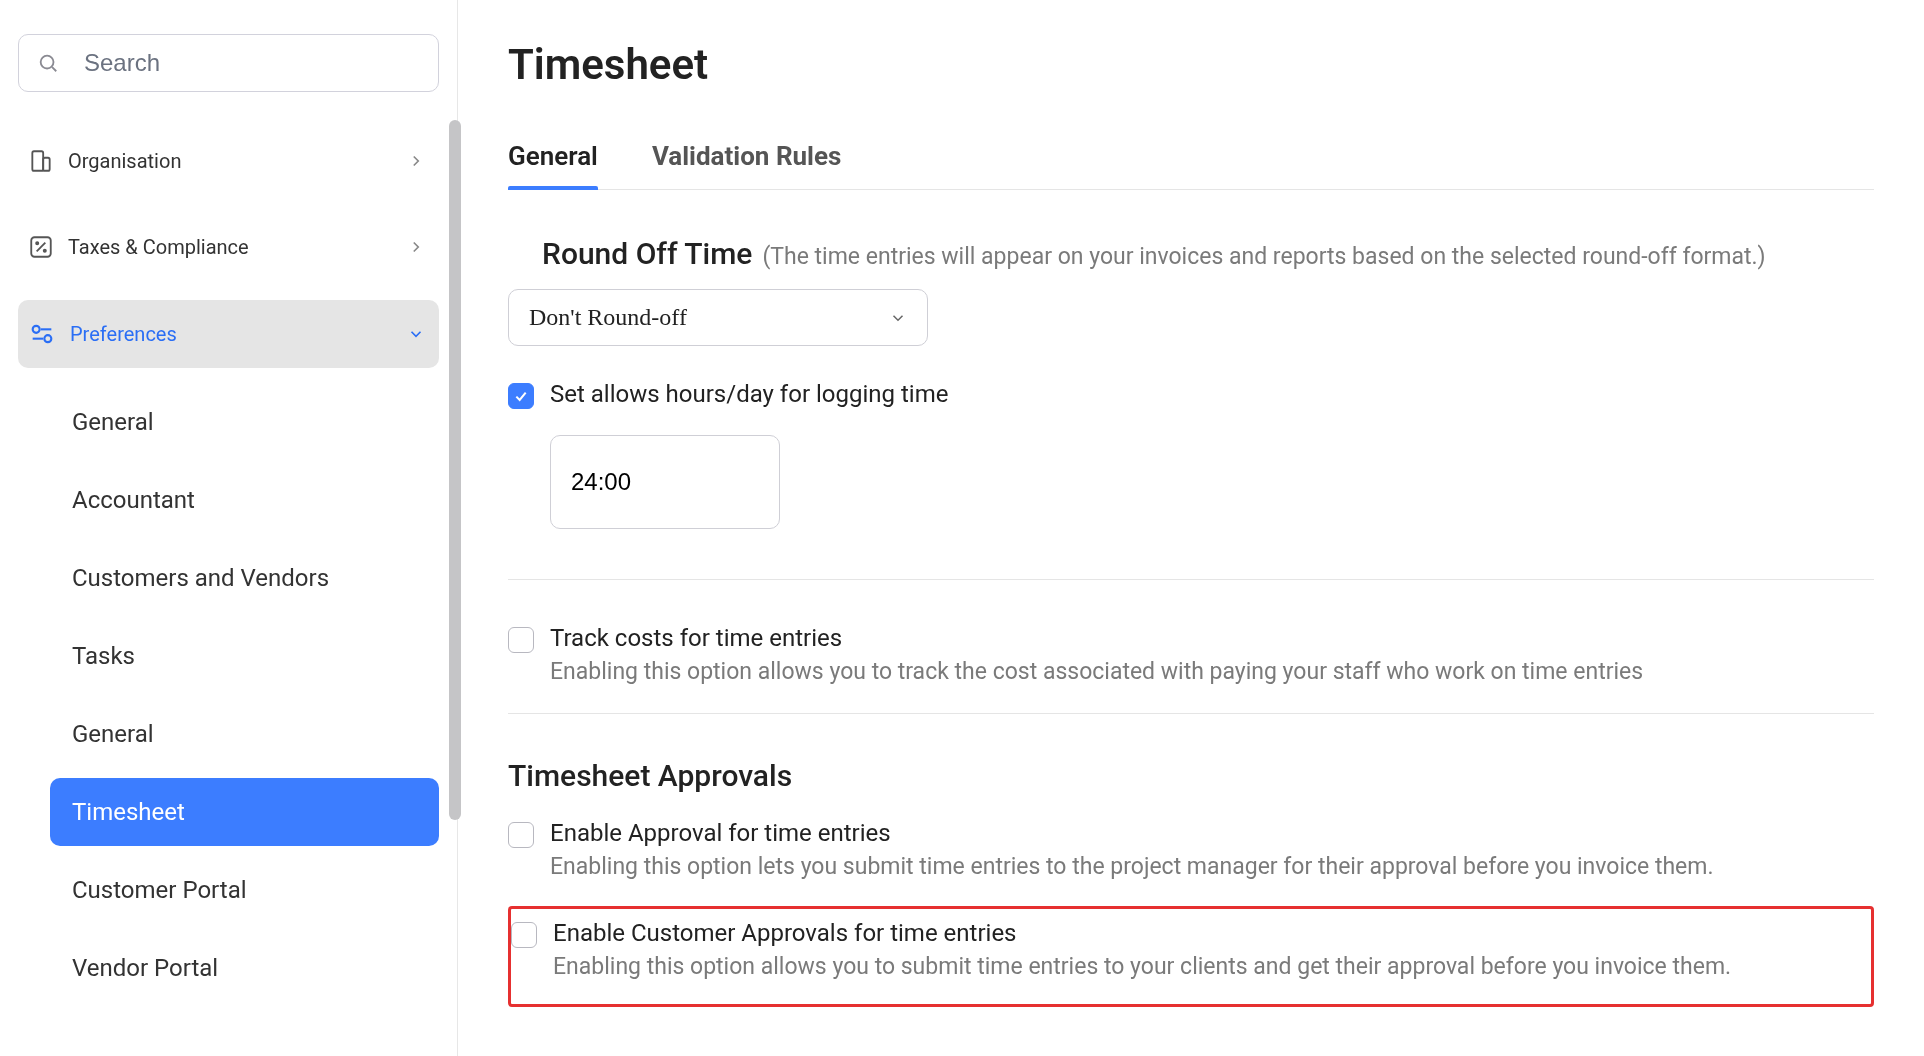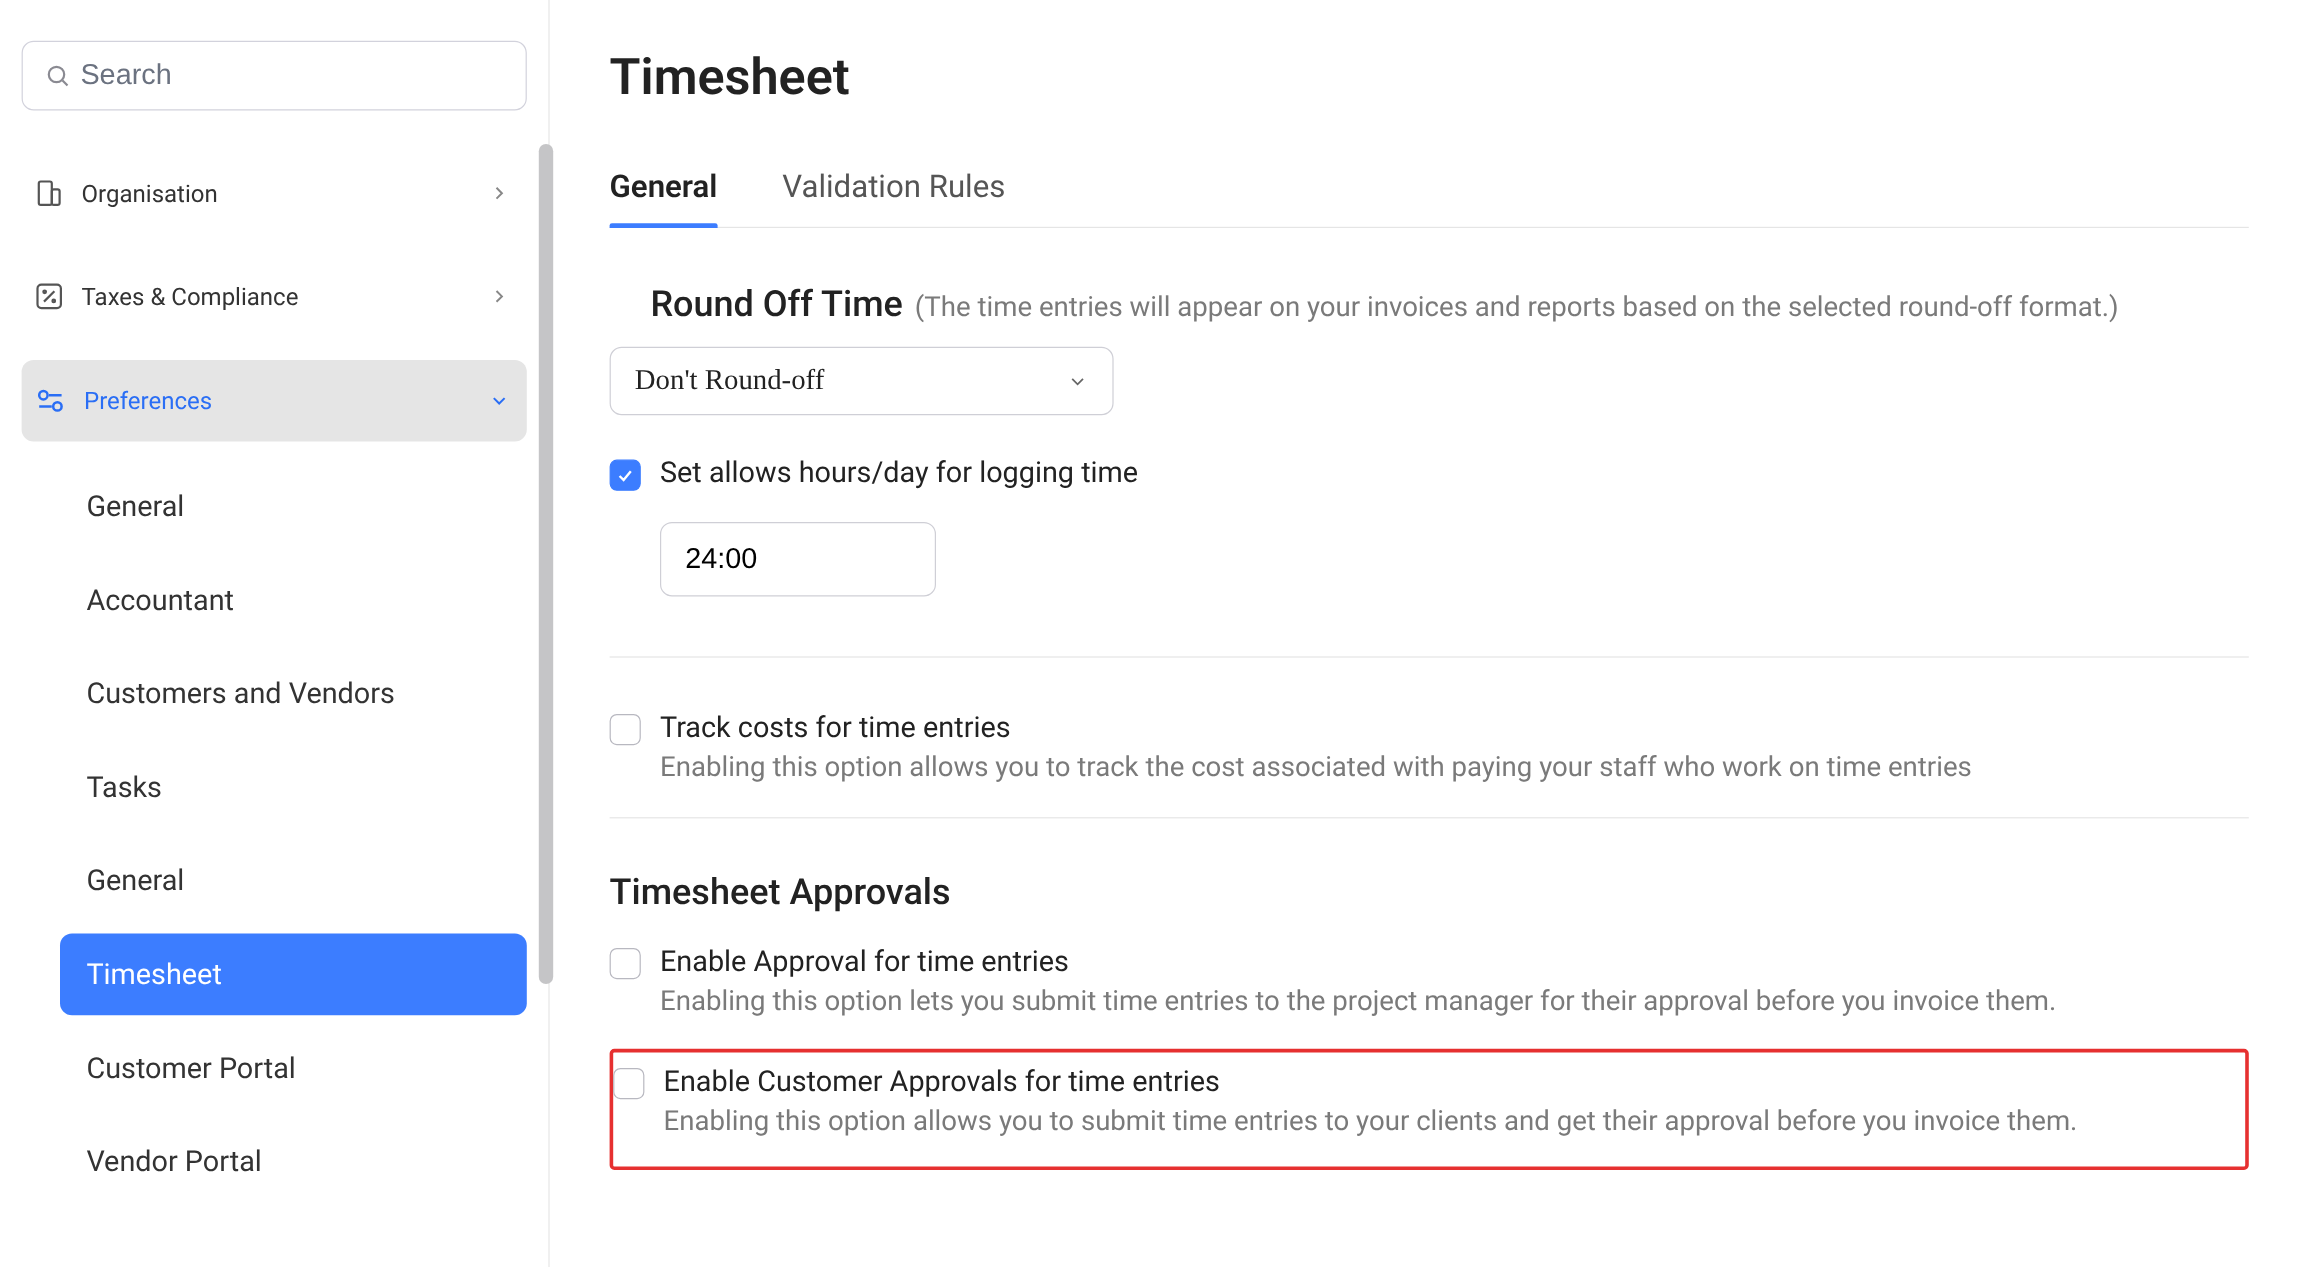--- a/index.html
+++ b/index.html
@@ -20,21 +20,21 @@
       border-right: 1px solid #e7e7e7;
       padding: 34px 18px 0 18px;
       position: relative;
     }
     .search-wrap {
       border: 1.5px solid #d2d2dc;
       border-radius: 10px;
       padding: 14px 18px;
       display: flex;
       align-items: center;
-      gap: 8px;
+      gap: 25px;
       margin-bottom: 36px;
     }
     .search-wrap svg { flex-shrink: 0; }
     .search-input {
       border: none;
       outline: none;
       font-size: 24px;
       color: #6b7280;
       width: 100%;
       background: transparent;
@@ -100,20 +100,21 @@
       gap: 54px;
       border-bottom: 1px solid #e5e5e5;
       margin-bottom: 46px;
     }
     .tab {
       font-size: 26px;
       padding-bottom: 18px;
       color: #555;
       cursor: pointer;
       position: relative;
+      font-weight: bold;
     }
     .tab.active {
       font-weight: 600;
       color: #222;
     }
     .tab.active::after {
       content: "";
       position: absolute;
       bottom: -1px;
       left: 0;
@@ -175,21 +176,21 @@
     }
     .check-label { font-size: 24px; }
     .check-desc {
       font-size: 23px;
       color: #7a7a7a;
       margin-top: 6px;
     }
     .time-input {
       border: 1px solid #cfcfd6;
       border-radius: 10px;
-      padding: 16px 20px;
+      padding: 32px 20px;
       font-size: 24px;
       width: 230px;
       margin: 12px 0 22px 42px;
     }
     .divider {
       height: 1px;
       background: #e5e5e5;
       margin: 28px 0 44px 0;
     }
     .option-block { margin-bottom: 26px; }

